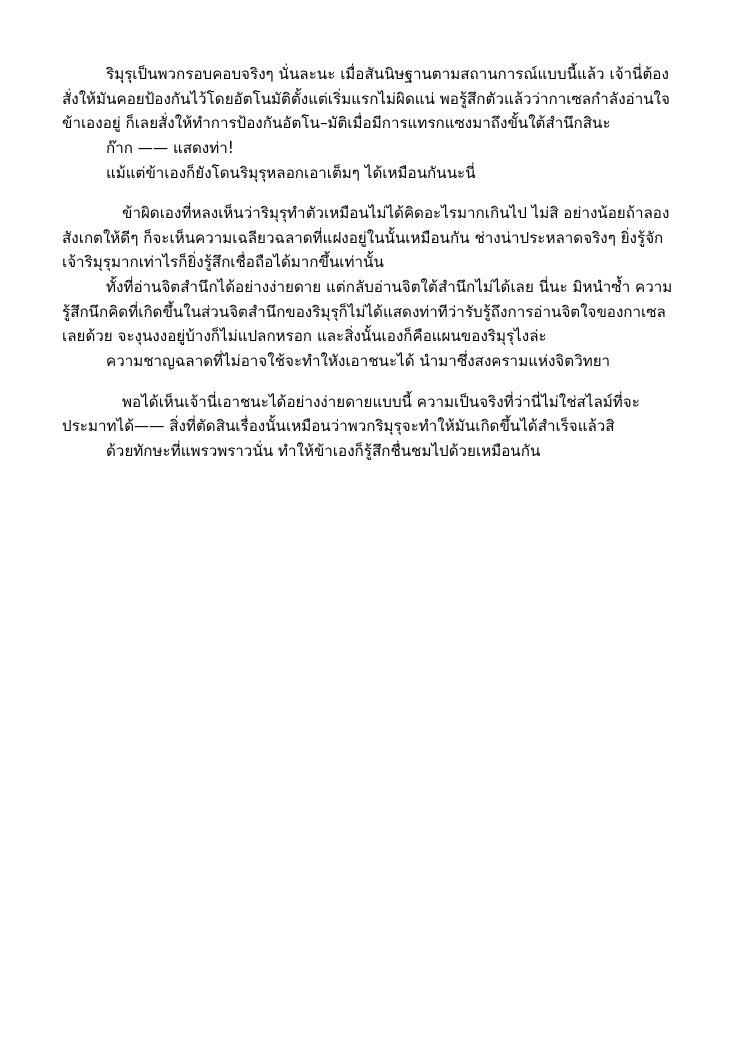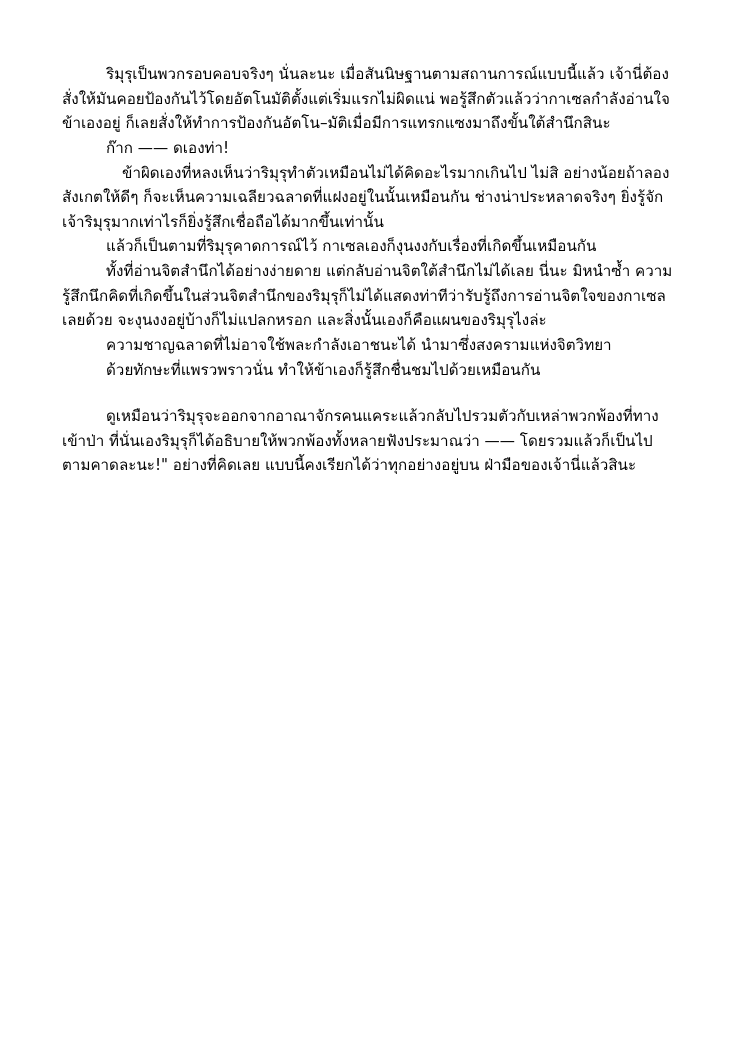--- a/index.html
+++ b/index.html
@@ -26,35 +26,36 @@
     text-align: left;
     word-break: break-word;
   }
   p.para {
     margin: 0;
     padding: 0;
     text-indent: 44px;
   }
   p.para.indent-wide {
     text-indent: 60px;
+    margin-top: 16px;
   }
   p.spacer {
     margin: 0;
     padding: 0;
     height: 22px;
   }
 </style>
 </head>
 <body>
 
 <div class="page">
   <div class="doc-body">
     <p class="para">ริมุรุเป็นพวกรอบคอบจริงๆ  นั่นละนะ  เมื่อสันนิษฐานตามสถานการณ์แบบนี้แล้ว  เจ้านี่ต้องสั่งให้มันคอยป้องกันไว้โดยอัตโนมัติตั้งแต่เริ่มแรกไม่ผิดแน่ พอรู้สึกตัวแล้วว่ากาเซลกำลังอ่านใจข้าเองอยู่ ก็เลยสั่งให้ทำการป้องกันอัตโน–มัติเมื่อมีการแทรกแซงมาถึงขั้นใต้สำนึกสินะ</p>
-    <p class="para">ก๊าก —— ดเองท่า!</p>
+    <p class="para">ก๊าก —— แสดงท่า!</p>
+    <p class="para">แม้แต่ข้าเองก็ยังโดนริมุรุหลอกเอาเต็มๆ ได้เหมือนกันนะนี่</p>
     <p class="para indent-wide">ข้าผิดเองที่หลงเห็นว่าริมุรุทำตัวเหมือนไม่ได้คิดอะไรมากเกินไป  ไม่สิ อย่างน้อยถ้าลองสังเกตให้ดีๆ  ก็จะเห็นความเฉลียวฉลาดที่แฝงอยู่ในนั้นเหมือนกัน ช่างน่าประหลาดจริงๆ  ยิ่งรู้จักเจ้าริมุรุมากเท่าไรก็ยิ่งรู้สึกเชื่อถือได้มากขึ้นเท่านั้น</p>
-    <p class="para">แล้วก็เป็นตามที่ริมุรุคาดการณ์ไว้  กาเซลเองก็งุนงงกับเรื่องที่เกิดขึ้นเหมือนกัน</p>
     <p class="para">ทั้งที่อ่านจิตสำนึกได้อย่างง่ายดาย  แต่กลับอ่านจิตใต้สำนึกไม่ได้เลย นี่นะ  มิหนำซ้ำ  ความรู้สึกนึกคิดที่เกิดขึ้นในส่วนจิตสำนึกของริมุรุก็ไม่ได้แสดงท่าทีว่ารับรู้ถึงการอ่านจิตใจของกาเซลเลยด้วย จะงุนงงอยู่บ้างก็ไม่แปลกหรอก และสิ่งนั้นเองก็คือแผนของริมุรุไงล่ะ</p>
-    <p class="para">ความชาญฉลาดที่ไม่อาจใช้พละกำลังเอาชนะได้  นำมาซึ่งสงครามแห่งจิตวิทยา</p>
+    <p class="para">ความชาญฉลาดที่ไม่อาจใช้จะทำใหังเอาชนะได้  นำมาซึ่งสงครามแห่งจิตวิทยา</p>
+    <p class="para indent-wide">พอได้เห็นเจ้านี่เอาชนะได้อย่างง่ายดายแบบนี้ ความเป็นจริงที่ว่านี่ไม่ใช่สไลม์ที่จะประมาทได้—— สิ่งที่ตัดสินเรื่องนั้นเหมือนว่าพวกริมุรุจะทำให้มันเกิดขึ้นได้สำเร็จแล้วสิ</p>
     <p class="para">ด้วยทักษะที่แพรวพราวนั่น ทำให้ข้าเองก็รู้สึกชื่นชมไปด้วยเหมือนกัน</p>
     <p class="spacer"></p>
-    <p class="para">ดูเหมือนว่าริมุรุจะออกจากอาณาจักรคนแคระแล้วกลับไปรวมตัวกับเหล่าพวกพ้องที่ทางเข้าป่า  ที่นั่นเองริมุรุก็ได้อธิบายให้พวกพ้องทั้งหลายฟังประมาณว่า —— โดยรวมแล้วก็เป็นไปตามคาดละนะ!" อย่างที่คิดเลย แบบนี้คงเรียกได้ว่าทุกอย่างอยู่บน ฝ่ามือของเจ้านี่แล้วสินะ</p>
   </div>
 </div>
 
 </body></html>

